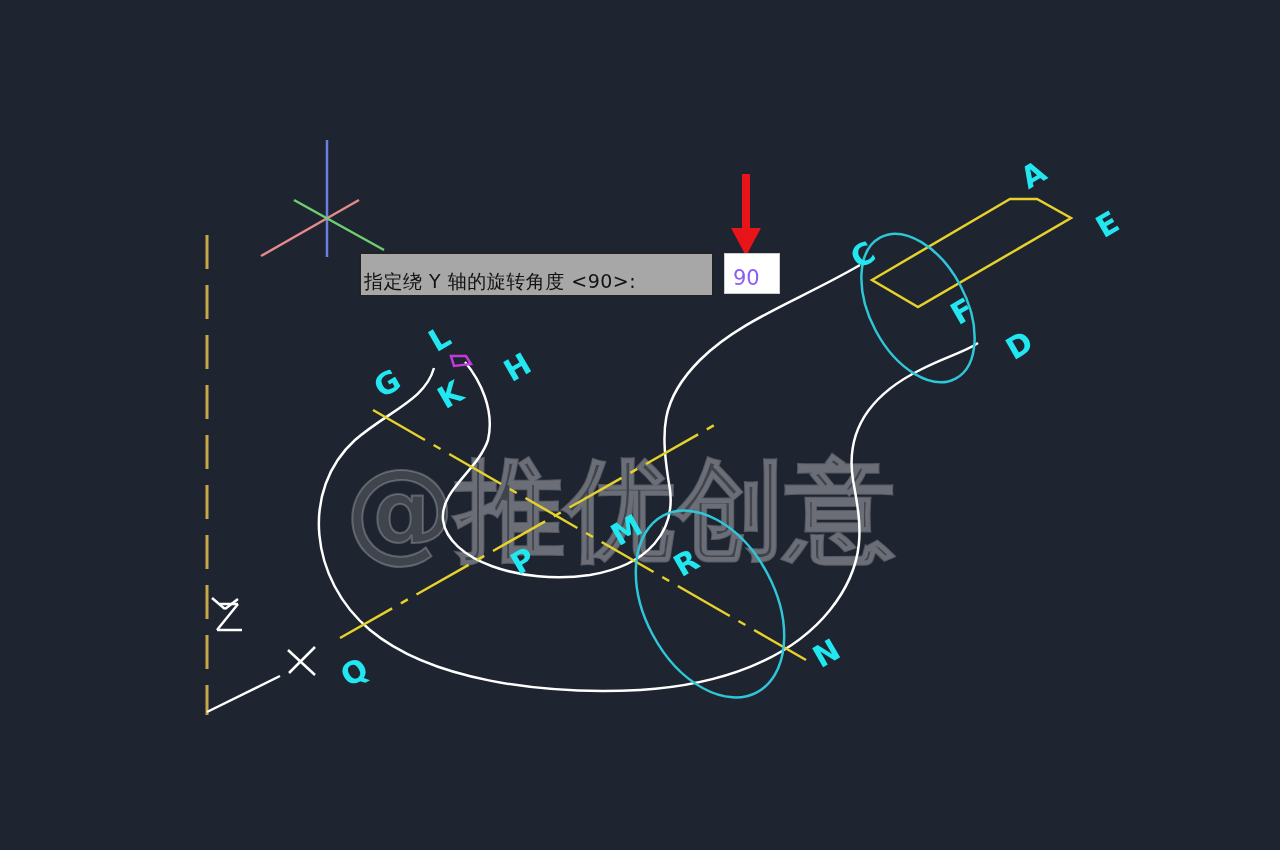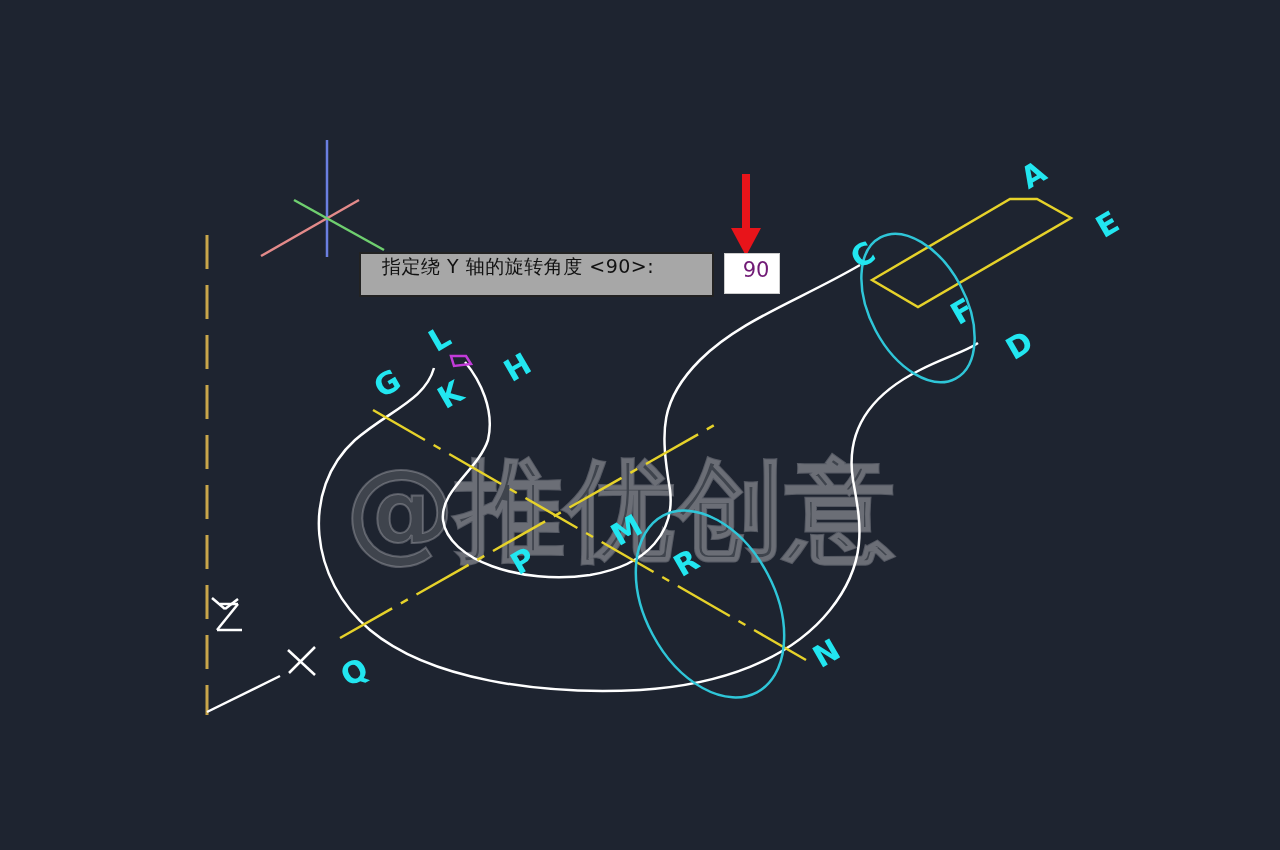--- a/index.html
+++ b/index.html
@@ -14,29 +14,28 @@
     fill: #22e6f0; font-family: "DejaVu Sans", sans-serif; font-weight: bold;
     font-size: 30px;
   }
   .watermark {
     fill: rgba(150,150,155,0.28); stroke: rgba(190,190,195,0.35); stroke-width: 2;
     font-family: "DejaVu Sans", sans-serif; font-weight: bold; font-size: 110px;
   }
   .prompt {
     position: absolute; left: 359px; top: 252px; width: 355px; height: 45px;
     background: #a7a7a7; border: 2px solid #222; box-sizing: border-box;
-    display: flex; align-items: flex-start; padding-left: 21px;
+    display: flex; align-items: flex-end; padding-left: 3px;
     font-size: 19px; color: #111; letter-spacing: 0.5px;
   }
   .prompt-input {
     position: absolute; left: 724px; top: 253px; width: 56px; height: 41px;
     background: #ffffff; border: 1px solid #ccc; box-sizing: border-box;
-    font-size: 21px; color: #701a75; padding: 4px 0 0 8px;
+    font-size: 21px; color: #8b5cf6; padding: 12px 0 0 8px;
     font-family: "DejaVu Sans", sans-serif;
-    text-align: center;
   }
 </style>
 </head>
 <body>
 
 <svg id="canvas" viewBox="0 0 1280 850">
 
   <text class="watermark" x="345" y="548">@推优创意</text>
 
   <g>

